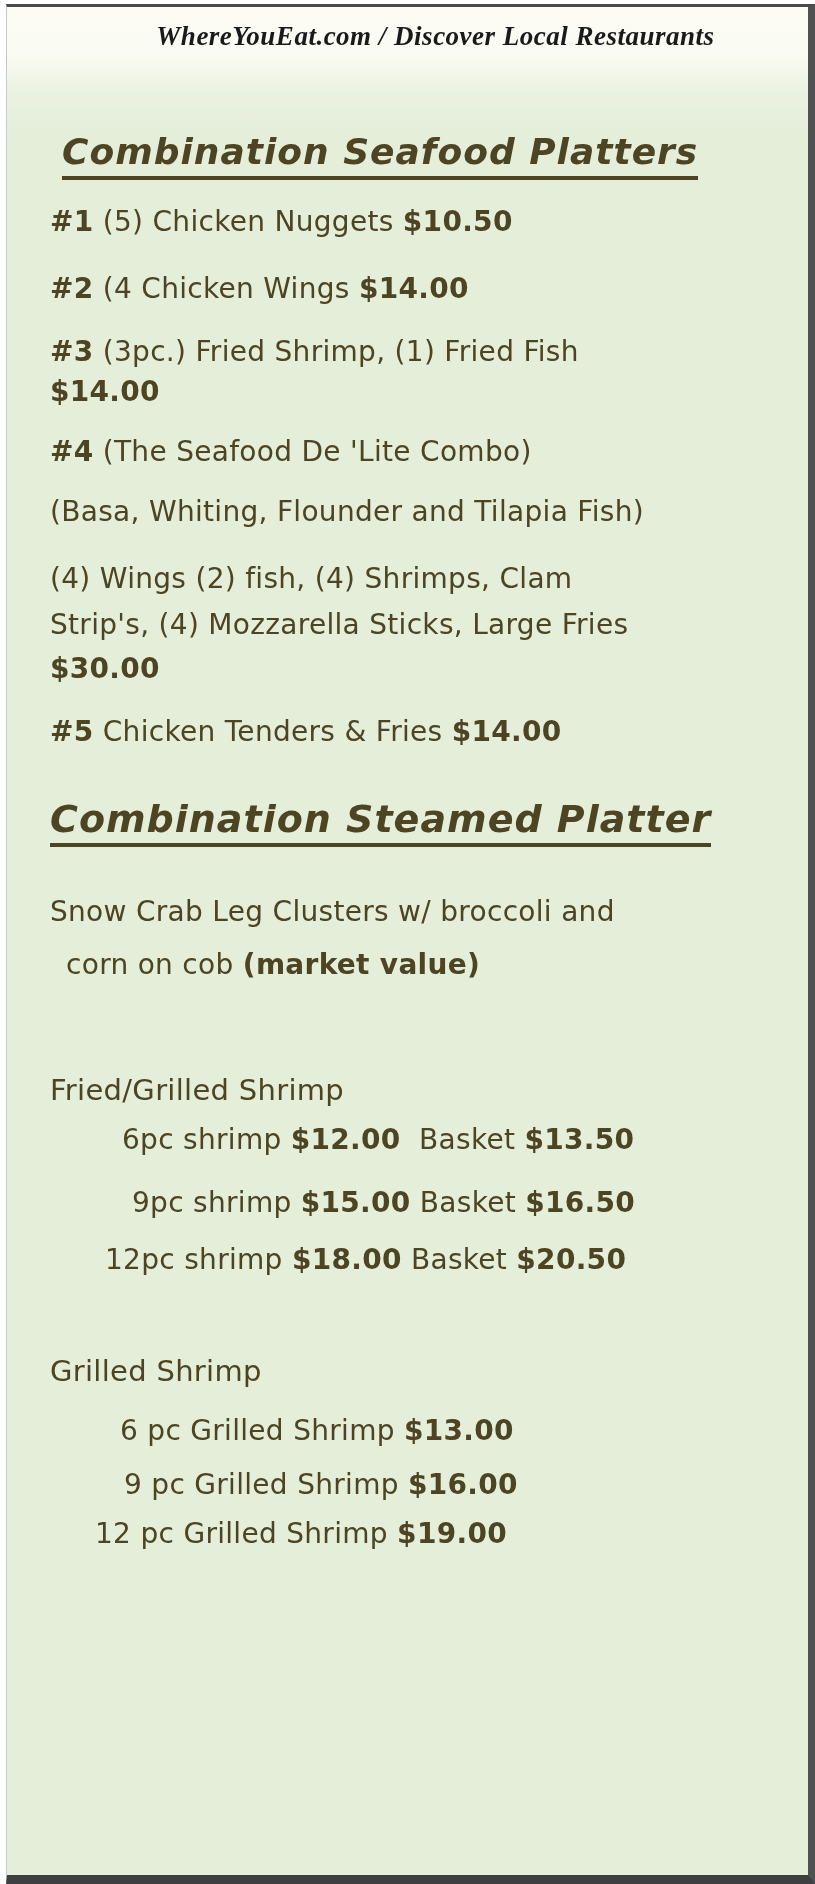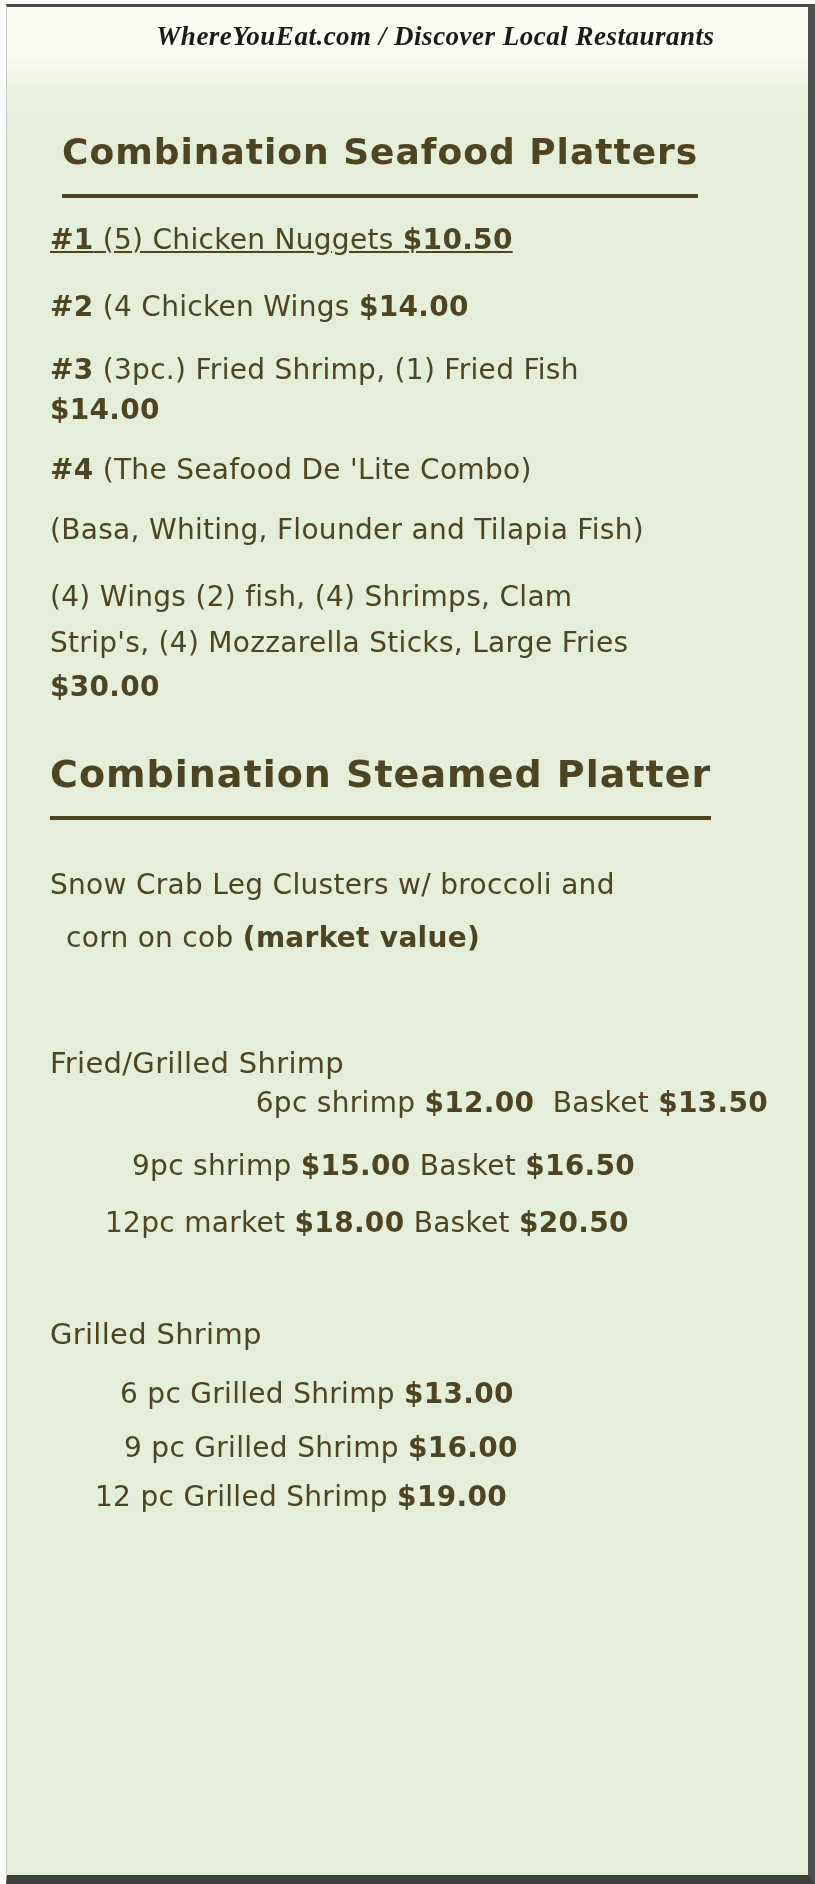--- a/index.html
+++ b/index.html
@@ -19,41 +19,41 @@
   .banner{
     margin-top:14px;text-align:center;padding-left:56px;
     font-family:"Liberation Serif",serif;font-style:italic;font-weight:bold;
     font-size:27px;color:#1a1a1a;letter-spacing:.5px;
   }
   .menu{color:var(--ink,#4c4423);padding:0 40px 0 43px;}
   .line{font-size:28px;line-height:40px;white-space:pre-wrap;letter-spacing:.3px;}
   .b{font-weight:bold;}
   .section-title{
     display:inline-block;font-size:36px;font-weight:bold;line-height:44px;
-    letter-spacing:1px;border-bottom:4px solid currentColor;padding-bottom:20px;
+    letter-spacing:1px;border-bottom:4px solid currentColor;padding-bottom:2px;font-style:italic;
   }
   .title-seafood{margin:78px 0 0 12px;}
   .title-steamed{margin:45px 0 0 0;font-size:38px;}
   .sub-title{font-size:29px;font-weight:normal;line-height:40px;letter-spacing:.3px;}
   
   .note{margin-top:46px;}
-  .it1{margin-top:22px;text-decoration:underline;}
+  .it1{margin-top:22px;}
   .it2{margin-top:27px;}
   .it3{margin-top:23px;}
   .it3p{margin-top:0;}
   .it4{margin-top:20px;}
   .it4a{margin-top:20px;}
   .it4b{margin-top:27px;}
   .it4c{margin-top:6px;}
   .it4p{margin-top:4px;}
   .it5{margin-top:23px;}
   .snow1{margin-top:45px;}
   .snow2{margin-top:13px;margin-left:16px;}
   .fg-title{margin-top:85px;}
-  .fg-r1{padding-left:72px;text-align:right;}
+  .fg-r1{margin-top:10px;padding-left:72px;}
   .fg-r2{margin-top:23px;padding-left:82px;}
   .fg-r3{margin-top:17px;padding-left:55px;}
   .gs-title{margin-top:71px;}
   .gs-r1{margin-top:20px;padding-left:70px;}
   .gs-r2{margin-top:14px;padding-left:74px;}
   .gs-r3{margin-top:9px;padding-left:45px;}
 </style>
 </head>
 <body>
 
@@ -72,33 +72,34 @@
 
       <div class="line it3"><span class="b">#3</span><span> (3pc.) Fried Shrimp, (1) Fried Fish</span></div>
       <div class="line it3p b">$14.00</div>
 
       <div class="line it4"><span class="b">#4</span><span> (The Seafood De 'Lite Combo)</span></div>
       <div class="line it4a">(Basa, Whiting, Flounder and Tilapia Fish)</div>
       <div class="line it4b">(4) Wings (2) fish, (4) Shrimps, Clam</div>
       <div class="line it4c">Strip's, (4) Mozzarella Sticks, Large Fries</div>
       <div class="line it4p b">$30.00</div>
 
+      <div class="line it5"><span class="b">#5</span><span> Chicken Tenders &amp; Fries </span><span class="b">$14.00</span></div>
     </div>
 
     <div>
       <div class="section-title title-steamed">Combination Steamed Platter</div>
       <div class="line snow1">Snow Crab Leg Clusters w/ broccoli and</div>
       <div class="line snow2"><span>corn on cob </span><span class="b">(market value)</span></div>
     </div>
 
     <div>
       <div class="sub-title fg-title">Fried/Grilled Shrimp</div>
       <div class="line fg-r1"><span>6pc shrimp </span><span class="b">$12.00</span><span>  Basket </span><span class="b">$13.50</span></div>
       <div class="line fg-r2"><span>9pc shrimp </span><span class="b">$15.00</span><span> Basket </span><span class="b">$16.50</span></div>
-      <div class="line fg-r3"><span>12pc market </span><span class="b">$18.00</span><span> Basket </span><span class="b">$20.50</span></div>
+      <div class="line fg-r3"><span>12pc shrimp </span><span class="b">$18.00</span><span> Basket </span><span class="b">$20.50</span></div>
     </div>
 
     <div>
       <div class="sub-title gs-title">Grilled Shrimp</div>
       <div class="line gs-r1"><span>6 pc Grilled Shrimp </span><span class="b">$13.00</span></div>
       <div class="line gs-r2"><span>9 pc Grilled Shrimp </span><span class="b">$16.00</span></div>
       <div class="line gs-r3"><span>12 pc Grilled Shrimp </span><span class="b">$19.00</span></div>
     </div>
 
   </div>

